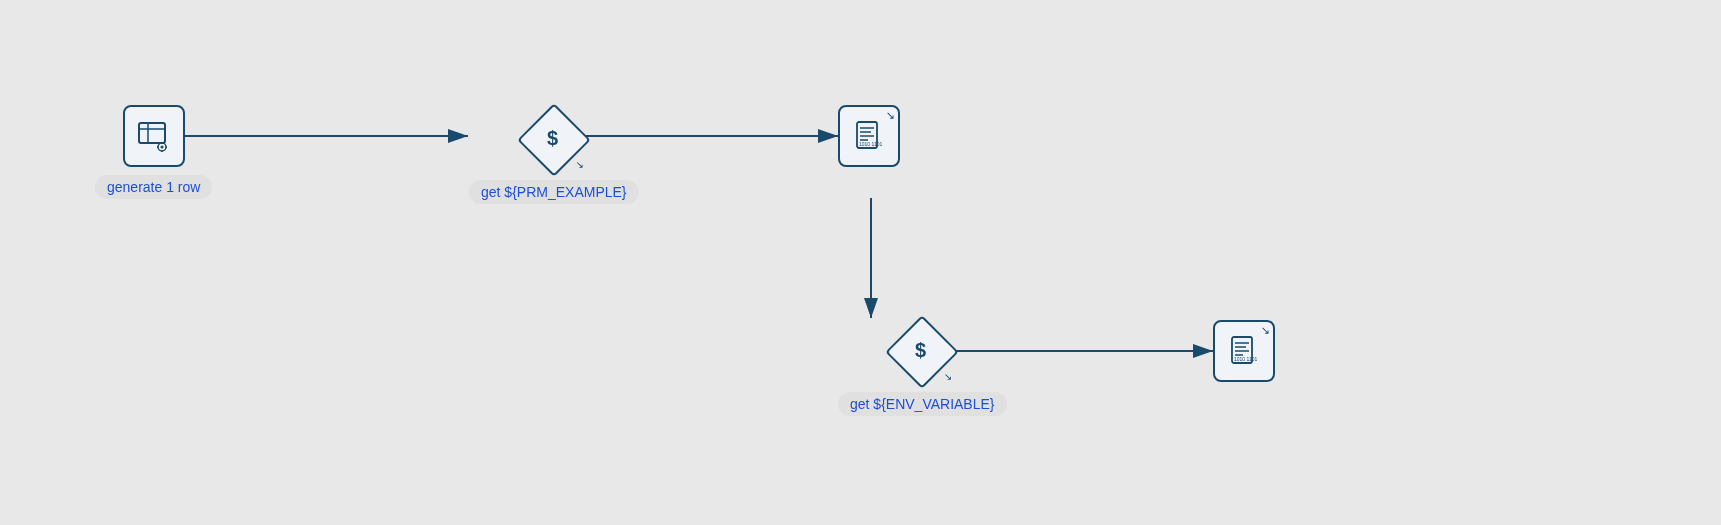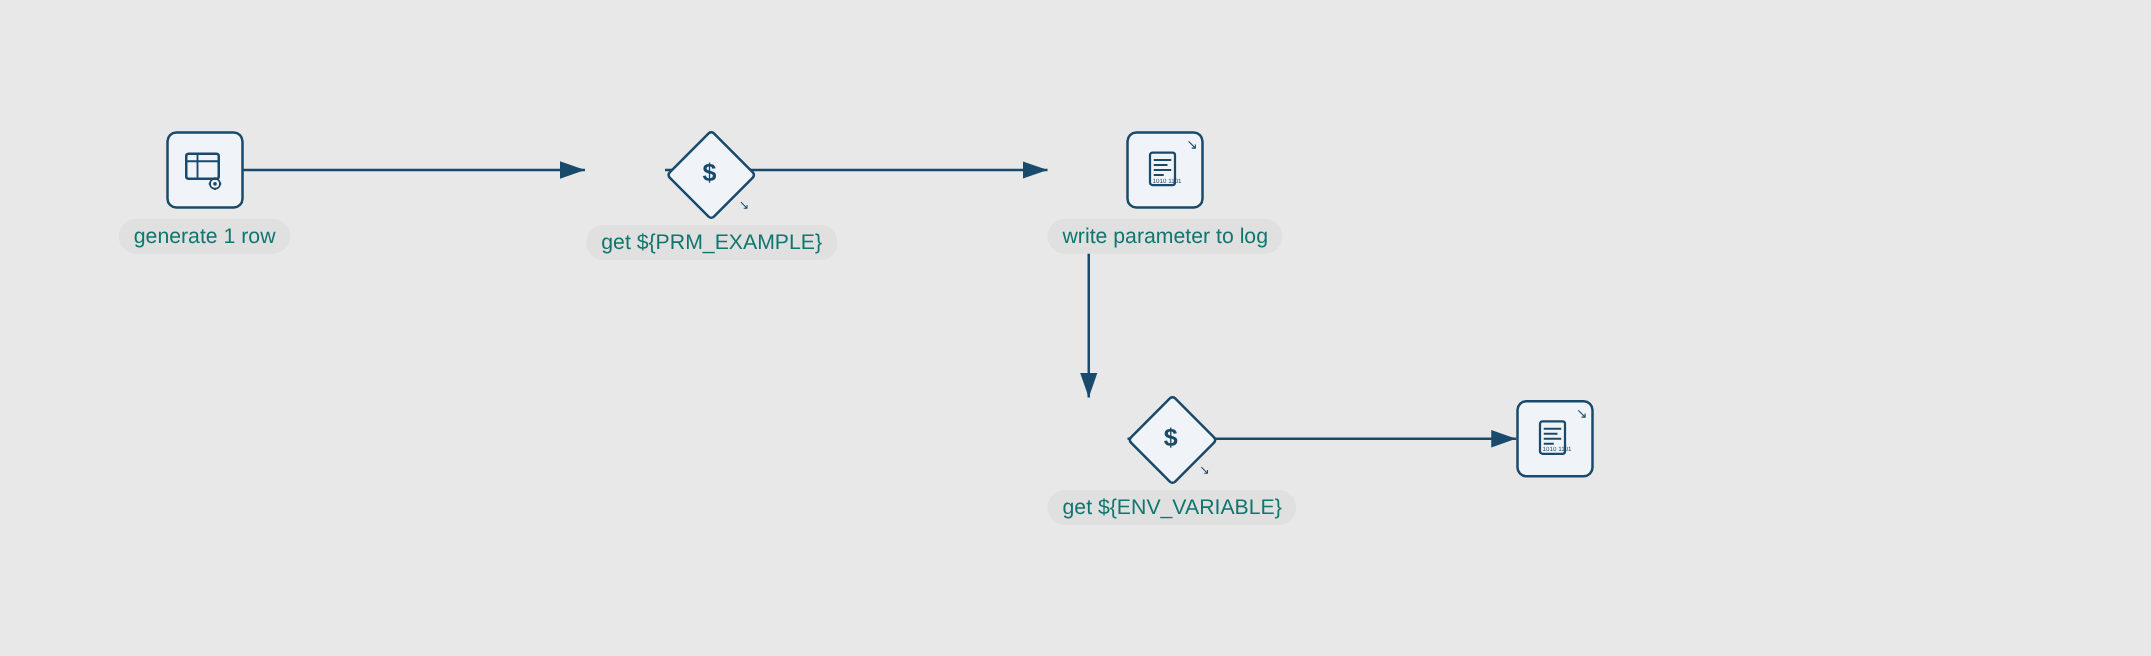--- a/index.html
+++ b/index.html
@@ -34,22 +34,22 @@
       border: 2px solid #1a4a6b;
       border-radius: 8px;
       background: #f0f4f8;
       display: flex;
       align-items: center;
       justify-content: center;
       position: relative;
     }
 
     .node-label {
-      font-size: 17px;
-      color: #0f766e;
+      font-size: 14px;
+      color: #1d4ed8;
       background: #e0e0e0;
       border-radius: 14px;
       padding: 4px 12px;
       white-space: nowrap;
       font-weight: 400;
       text-align: center;
     }
 
     
     .connectors {
@@ -129,21 +129,20 @@
 
         <line x1="9" y1="10" x2="23" y2="10" stroke="#1a4a6b" stroke-width="1.5"></line>
         <line x1="9" y1="14" x2="20" y2="14" stroke="#1a4a6b" stroke-width="1.5"></line>
         <line x1="9" y1="18" x2="23" y2="18" stroke="#1a4a6b" stroke-width="1.5"></line>
         <line x1="9" y1="22" x2="17" y2="22" stroke="#1a4a6b" stroke-width="1.5"></line>
 
         <text x="8" y="28" font-size="5" fill="#1a4a6b">1010 1101</text>
       </svg>
       <div style="position:absolute; top:2px; right:3px; font-size:11px; color:#1a4a6b;">↘</div>
     </div>
-    <div class="node-label">write parameter to log</div>
   </div>
 
   <div class="node" style="left: 838px; top: 320px;">
     <div style="position:relative; width:64px; height:64px; display:flex; align-items:center; justify-content:center;">
       <div style="width:52px; height:52px; border:2px solid #1a4a6b; border-radius:4px; background:#f0f4f8; transform:rotate(45deg); position:absolute;"></div>
       <div style="position:relative; z-index:1;">
         <svg width="30" height="30" viewBox="0 0 30 30" fill="none" xmlns="http://www.w3.org/2000/svg">
           <text x="8" y="22" font-size="20" fill="#1a4a6b" font-weight="bold">$</text>
         </svg>
       </div>

